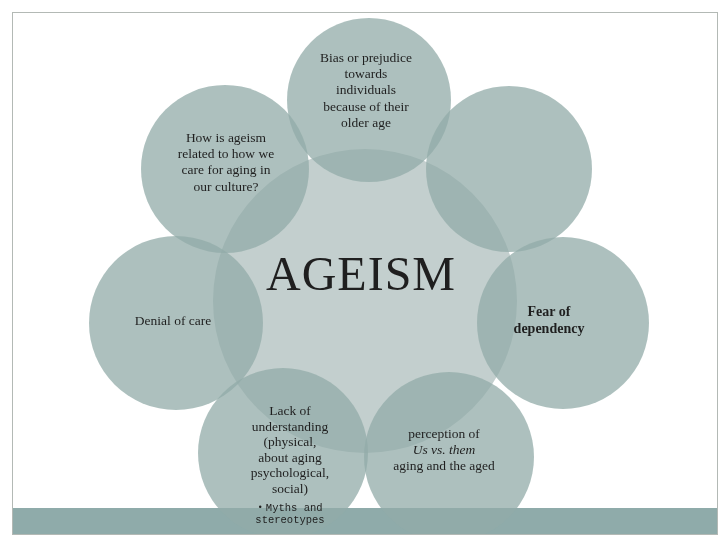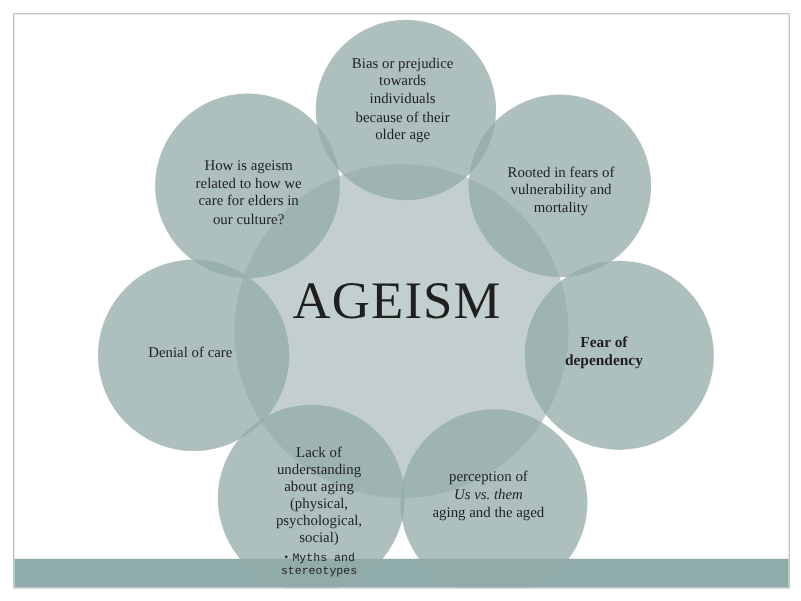--- a/index.html
+++ b/index.html
@@ -41,21 +41,21 @@
     color:var(--text,#1f1f1f);
     font-size:13.5px;line-height:1.2;
     z-index:5;
   }
   .label .ln{white-space:nowrap;}
   .label.bold{font-weight:bold;font-size:14px;}
   .ln.italic{font-style:italic;}
 
   .l-ageism{left:348px;top:261px;font-size:48px;line-height:1;letter-spacing:1px;}
   .l-top{left:353px;top:77px;}
-  .l-topleft{left:213px;top:162px;}
+  .l-topleft{left:213px;top:149px;}
   .l-topright{left:497px;top:160px;}
   .l-left{left:160px;top:308px;}
   .l-right{left:536px;top:308px;}
   .l-botright{left:431px;top:437px;}
 
   .label-block{
     position:absolute;left:212px;top:390px;width:130px;
     text-align:center;color:var(--text,#1f1f1f);
     font-size:13.5px;line-height:1.15;z-index:5;
   }
@@ -89,44 +89,39 @@
       <div class="ln">Bias or prejudice</div>
       <div class="ln">towards</div>
       <div class="ln">individuals</div>
       <div class="ln">because of their</div>
       <div class="ln">older age</div>
     </div>
 
     <div class="label l-topleft">
       <div class="ln">How is ageism</div>
       <div class="ln">related to how we</div>
-      <div class="ln">care for elders in</div>
+      <div class="ln">care for aging in</div>
       <div class="ln">our culture?</div>
     </div>
 
-    <div class="label l-topright">
-      <div class="ln">Rooted in fears of</div>
-      <div class="ln">vulnerability and</div>
-      <div class="ln">mortality</div>
-    </div>
 
     <div class="label l-left">
       <div class="ln">Denial of care</div>
     </div>
 
     <div class="label bold l-right">
       <div class="ln">Fear of</div>
       <div class="ln">dependency</div>
     </div>
 
     <div class="label-block">
       <div class="ln">Lack of</div>
       <div class="ln">understanding</div>
+      <div class="ln">(physical,</div>
       <div class="ln">about aging</div>
-      <div class="ln">(physical,</div>
       <div class="ln">psychological,</div>
       <div class="ln">social)</div>
       <div class="bullet-line">
         <span class="bullet-glyph">•</span><span>Myths and stereotypes</span>
       </div>
     </div>
 
     <div class="label l-botright">
       <div class="ln">perception of</div>
       <div class="ln italic">Us vs. them</div>

